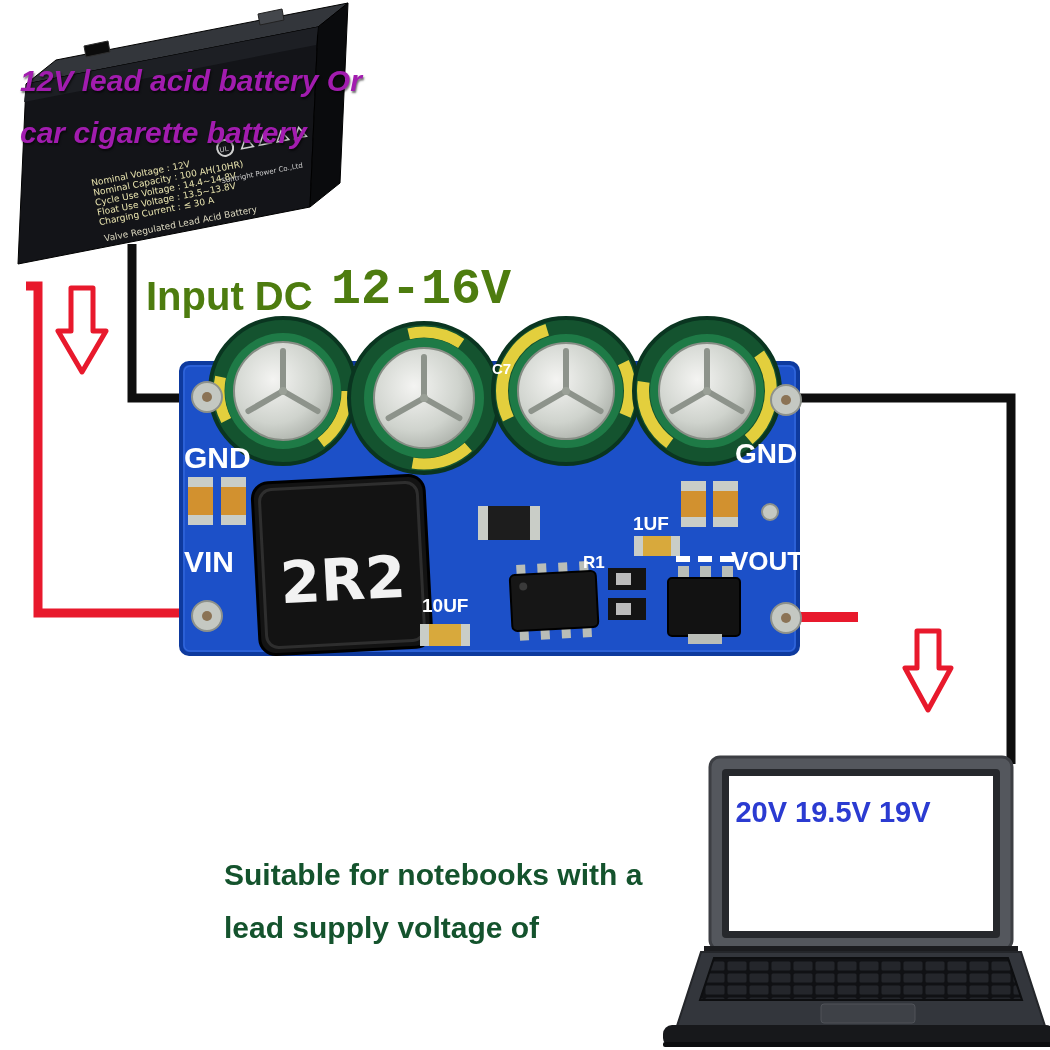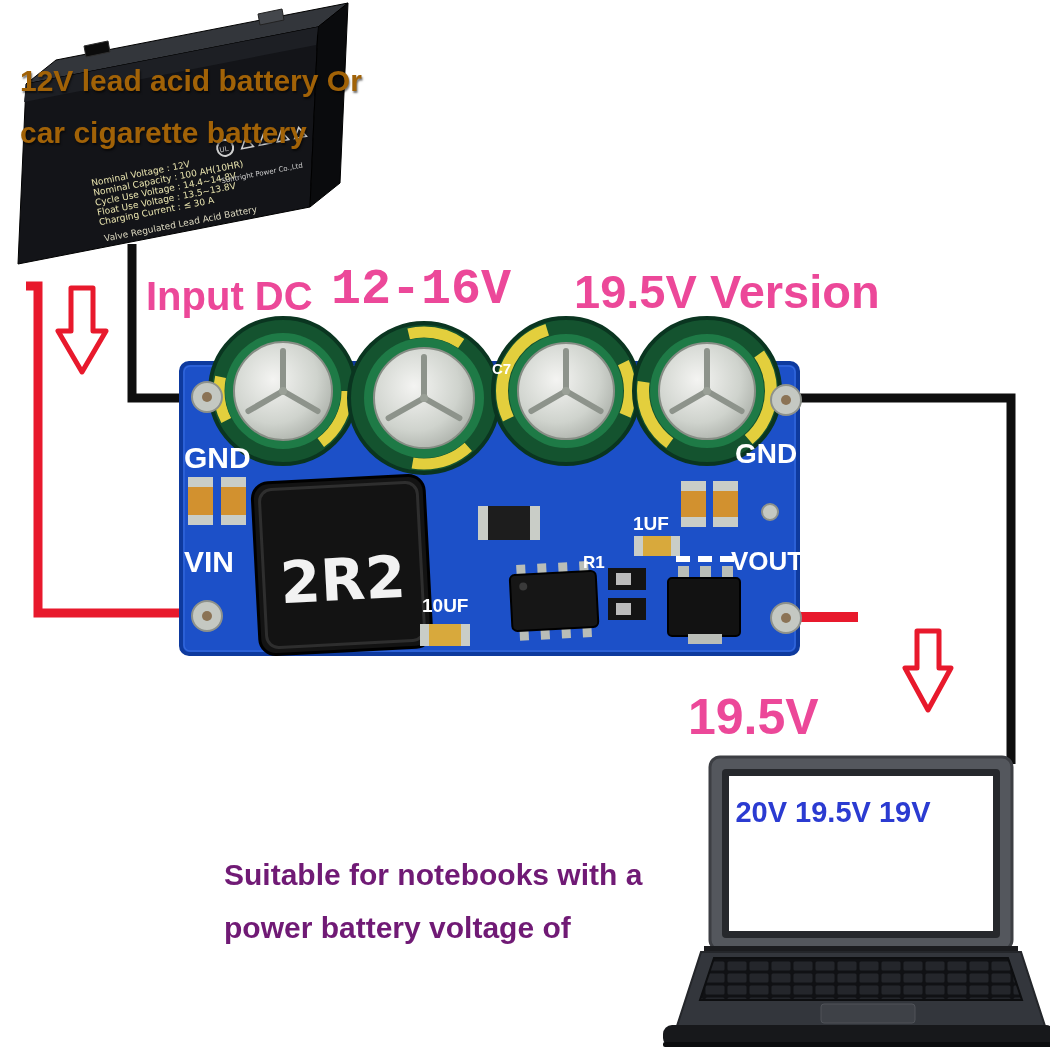--- a/index.html
+++ b/index.html
@@ -1,22 +1,22 @@
 <!DOCTYPE html>
 <html><head>
 <meta charset="utf-8">
 <style>
   html,body{margin:0;padding:0;background:#fff;}
   .canvas{position:relative;width:1050px;height:1050px;background:#ffffff;overflow:hidden;
           font-family:"Liberation Sans",sans-serif;}
   .scene{position:absolute;left:0;top:0;}
   .txt{position:absolute;white-space:nowrap;font-weight:bold;line-height:1.1;}
-  .orange{color:#a16207;text-shadow:1px 2px 2px rgba(0,0,0,.55);}
-  .red{color:#ec4899;}
-  .blue{color:#701a75;}
+  .orange{color:#a21caf;text-shadow:1px 2px 2px rgba(0,0,0,.55);font-style:italic;}
+  .red{color:#4d7c0f;}
+  .blue{color:#14532d;}
   .screen-text{position:absolute;left:729px;top:786px;width:208px;text-align:center;
                font-size:29px;font-weight:bold;color:#2b3bd1;line-height:52px;}
 </style>
 </head>
 <body>
 
 <div class="canvas">
 
 <svg class="scene" width="1050" height="1050" viewBox="0 0 1050 1050">
   <defs>
@@ -198,24 +198,22 @@
     <rect x="663" y="1025" width="392" height="22" rx="9" fill="#17181b"></rect>
     <rect x="663" y="1042" width="392" height="5" rx="2" fill="#0c0d0f"></rect>
   </g>
 </svg>
 
 <div class="txt orange" style="left:20px;top:64px;font-size:30px;">12V lead acid battery Or</div>
 <div class="txt orange" style="left:20px;top:116px;font-size:30px;">car cigarette battery</div>
 
 <div class="txt red" style="left:146px;top:274px;font-size:40px;">Input DC</div>
 <div class="txt red" style="left:331px;top:262px;font-size:50px;font-family:Liberation Mono, monospace;">12-16V</div>
-<div class="txt red" style="left:574px;top:266px;font-size:47px;">19.5V Version</div>
-
-<div class="txt red" style="left:688px;top:690px;font-size:50px;">19.5V</div>
+
 
 <div class="screen-text">
   <div>20V 19.5V 19V</div>
 </div>
 
 <div class="txt blue" style="left:224px;top:858px;font-size:30px;">Suitable for notebooks with a</div>
-<div class="txt blue" style="left:224px;top:911px;font-size:30px;">power battery voltage of</div>
+<div class="txt blue" style="left:224px;top:911px;font-size:30px;">lead supply voltage of</div>
 
 </div>
 
 </body></html>

